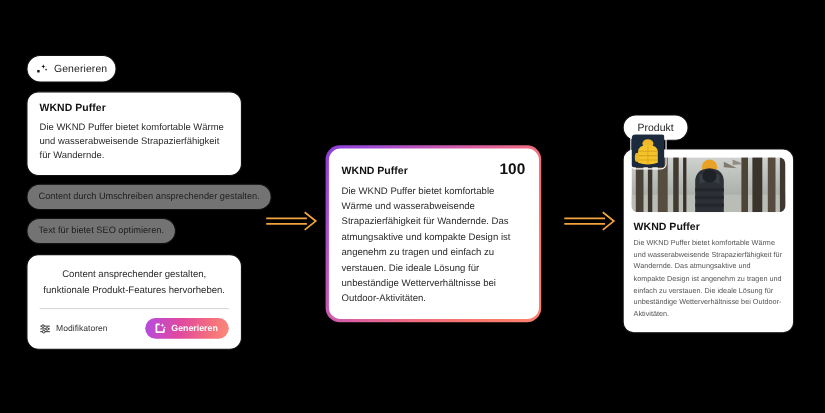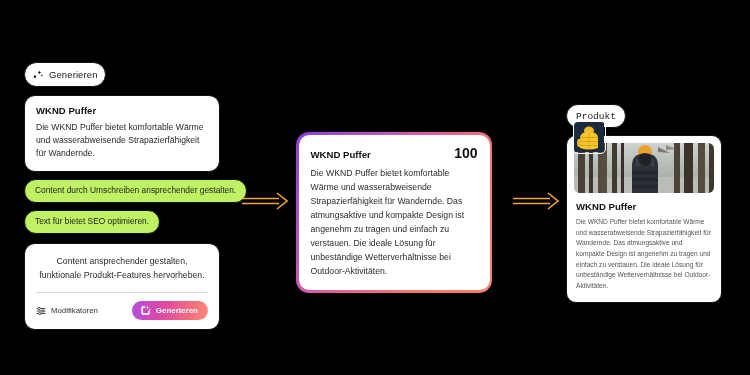--- a/index.html
+++ b/index.html
@@ -36,21 +36,21 @@
     box-shadow: 2px 3px 0 rgba(0,0,0,0.85);
     box-sizing: border-box;
     display: flex;
     align-items: center;
   }
 
   
   .left-panel {
     position: absolute;
     left: 24px;
-    top: 62px;
+    top: 50px;
     width: 196px;
   }
   .gen-tag {
     width: 82px;
     height: 25px;
     padding: 0 8px;
     gap: 5px;
     border-radius: 14px;
   }
   .gen-tag-label {
@@ -73,21 +73,21 @@
     letter-spacing: 0.05px;
   }
   .src-body {
     font-size: 8.6px;
     line-height: 1.52;
     color: #2a2a2a;
   }
 
   .suggestion {
     margin-top: 7px;
-    background: #bef264;
+    background: #737373;
     border: 1.4px solid #111111;
     border-radius: 13px;
     box-shadow: 2px 2.5px 0 rgba(0,0,0,0.85);
     box-sizing: border-box;
     padding: 5px 10px 6px 10px;
     display: inline-block;
     font-size: 8.4px;
     color: #1d1d1d;
     line-height: 1.3;
     white-space: nowrap;
@@ -193,22 +193,21 @@
     position: absolute;
     left: 566px;
     top: 104px;
     width: 156px;
   }
   .prod-tag {
     width: 60px;
     height: 24px;
     padding: 0 9px;
     border-radius: 13px;
-    justify-content: flex-start;
-    font-family: Liberation Mono, monospace;
+    justify-content: center;
   }
   .prod-tag-label {
     font-size: 9.5px;
     color: #1b1b1b;
   }
   .prod-card {
     margin-top: 7px;
     padding: 7px 7px 10px 7px;
     border-radius: 10px;
   }

